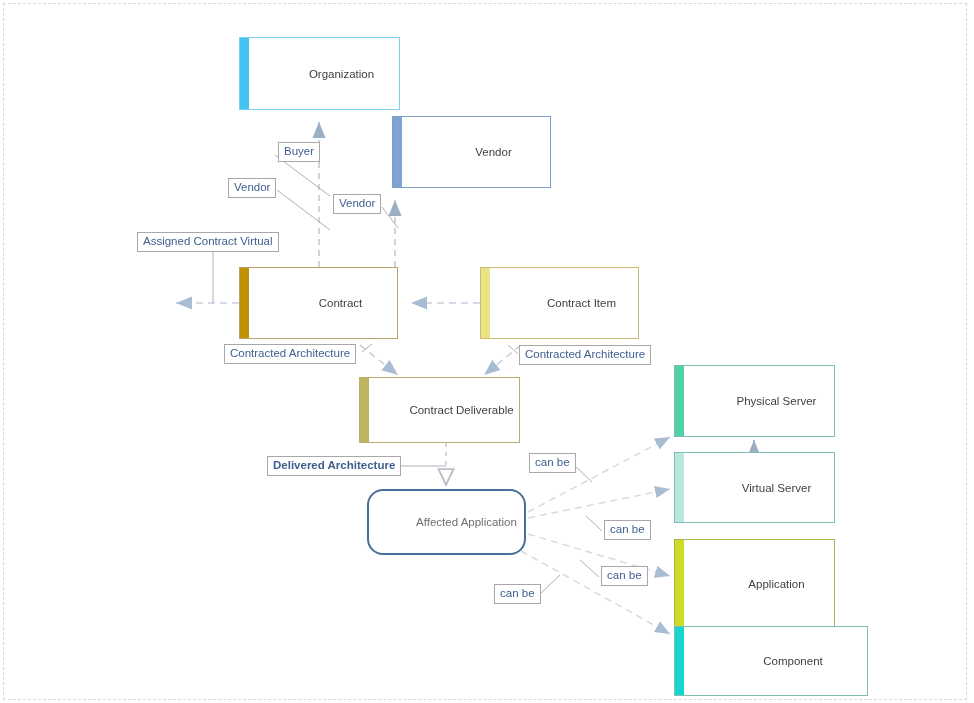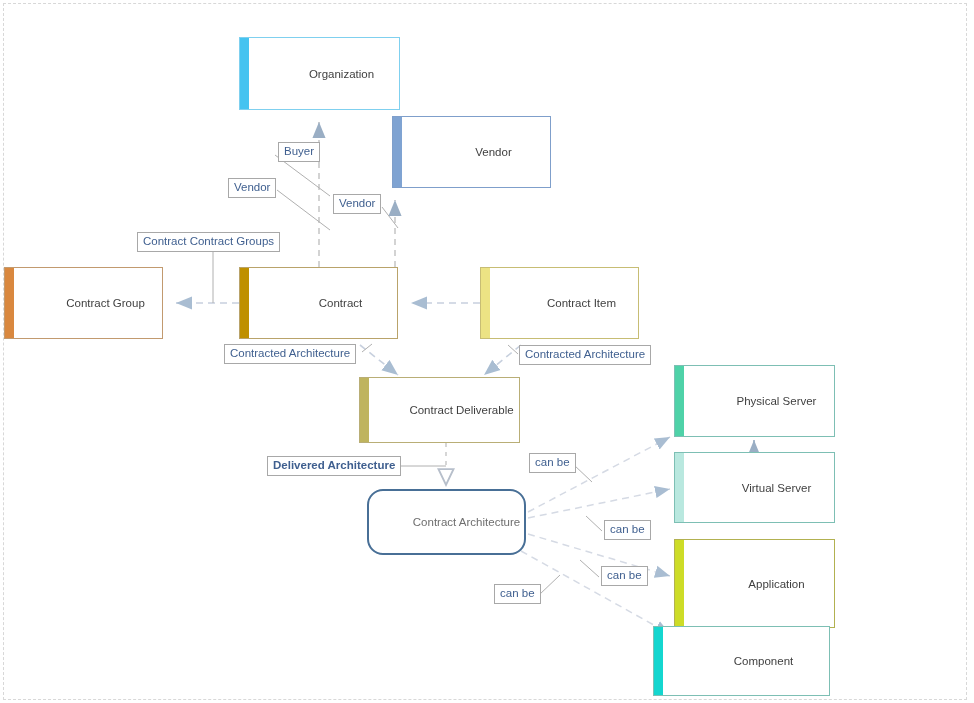--- a/index.html
+++ b/index.html
@@ -168,68 +168,64 @@
   <div class="node" style="left:239px; top:37px; width:161px; height:73px; border-color:#7fd0ef;">
     <span class="accent" style="background:#45c3f0;"></span>
     <span class="node-label">Organization</span>
   </div>
 
   <div class="node" style="left:392px; top:116px; width:159px; height:72px; border-color:#7f9fcb;">
     <span class="accent" style="background:#7fa3d2;"></span>
     <span class="node-label">Vendor</span>
   </div>
 
-  <div class="node" style="left:4px; top:267px; width:159px; height:72px; border-color:#c29a6f;">
-    <span class="accent" style="background:#d9883f;"></span>
-    <span class="node-label">Contract Group</span>
-  </div>
 
   <div class="node" style="left:239px; top:267px; width:159px; height:72px; border-color:#b9a36a;">
     <span class="accent" style="background:#bf9000;"></span>
     <span class="node-label">Contract</span>
   </div>
 
   <div class="node" style="left:480px; top:267px; width:159px; height:72px; border-color:#c7bd74;">
     <span class="accent" style="background:#ece384;"></span>
     <span class="node-label">Contract Item</span>
   </div>
 
   <div class="node" style="left:359px; top:377px; width:161px; height:66px; border-color:#b9ae76;">
     <span class="accent" style="background:#bfb45e;"></span>
     <span class="node-label">Contract Deliverable</span>
   </div>
 
   <div class="node rounded" style="left:367px; top:489px; width:159px; height:66px;">
-    <span class="node-label">Contract Architecture</span>
+    <span class="node-label">Affected Application</span>
   </div>
 
   <div class="node" style="left:674px; top:365px; width:161px; height:72px; border-color:#7dbfb4;">
     <span class="accent" style="background:#4fd2a8;"></span>
     <span class="node-label">Physical Server</span>
   </div>
 
   <div class="node" style="left:674px; top:452px; width:161px; height:71px; border-color:#7dbfb4;">
     <span class="accent" style="background:#b9e8df;"></span>
     <span class="node-label">Virtual Server</span>
   </div>
 
   <div class="node" style="left:674px; top:539px; width:161px; height:89px; border-color:#b2b150;">
     <span class="accent" style="background:#cddc27;"></span>
     <span class="node-label">Application</span>
   </div>
 
-  <div class="node" style="left:653px; top:626px; width:177px; height:70px; border-color:#7dbfb4;">
+  <div class="node" style="left:674px; top:626px; width:194px; height:70px; border-color:#7dbfb4;">
     <span class="accent" style="background:#14d6cf;"></span>
     <span class="node-label">Component</span>
   </div>
 
   <div class="elabel" style="left:230px; top:142px;margin-left:48px;">Buyer</div>
   <div class="elabel" style="left:228px; top:178px;">Vendor</div>
   <div class="elabel" style="left:333px; top:194px;">Vendor</div>
-  <div class="elabel" style="left:137px; top:232px;">Contract Contract Groups</div>
+  <div class="elabel" style="left:137px; top:232px;">Assigned Contract Virtual</div>
   <div class="elabel" style="left:224px; top:344px;">Contracted Architecture</div>
   <div class="elabel" style="left:519px; top:345px;">Contracted Architecture</div>
   <div class="elabel" style="left:267px; top:456px;font-weight:bold;">Delivered Architecture</div>
   <div class="elabel" style="left:529px; top:453px;">can be</div>
   <div class="elabel" style="left:604px; top:520px;">can be</div>
   <div class="elabel" style="left:601px; top:566px;">can be</div>
   <div class="elabel" style="left:494px; top:584px;">can be</div>
 
 </div>
 

